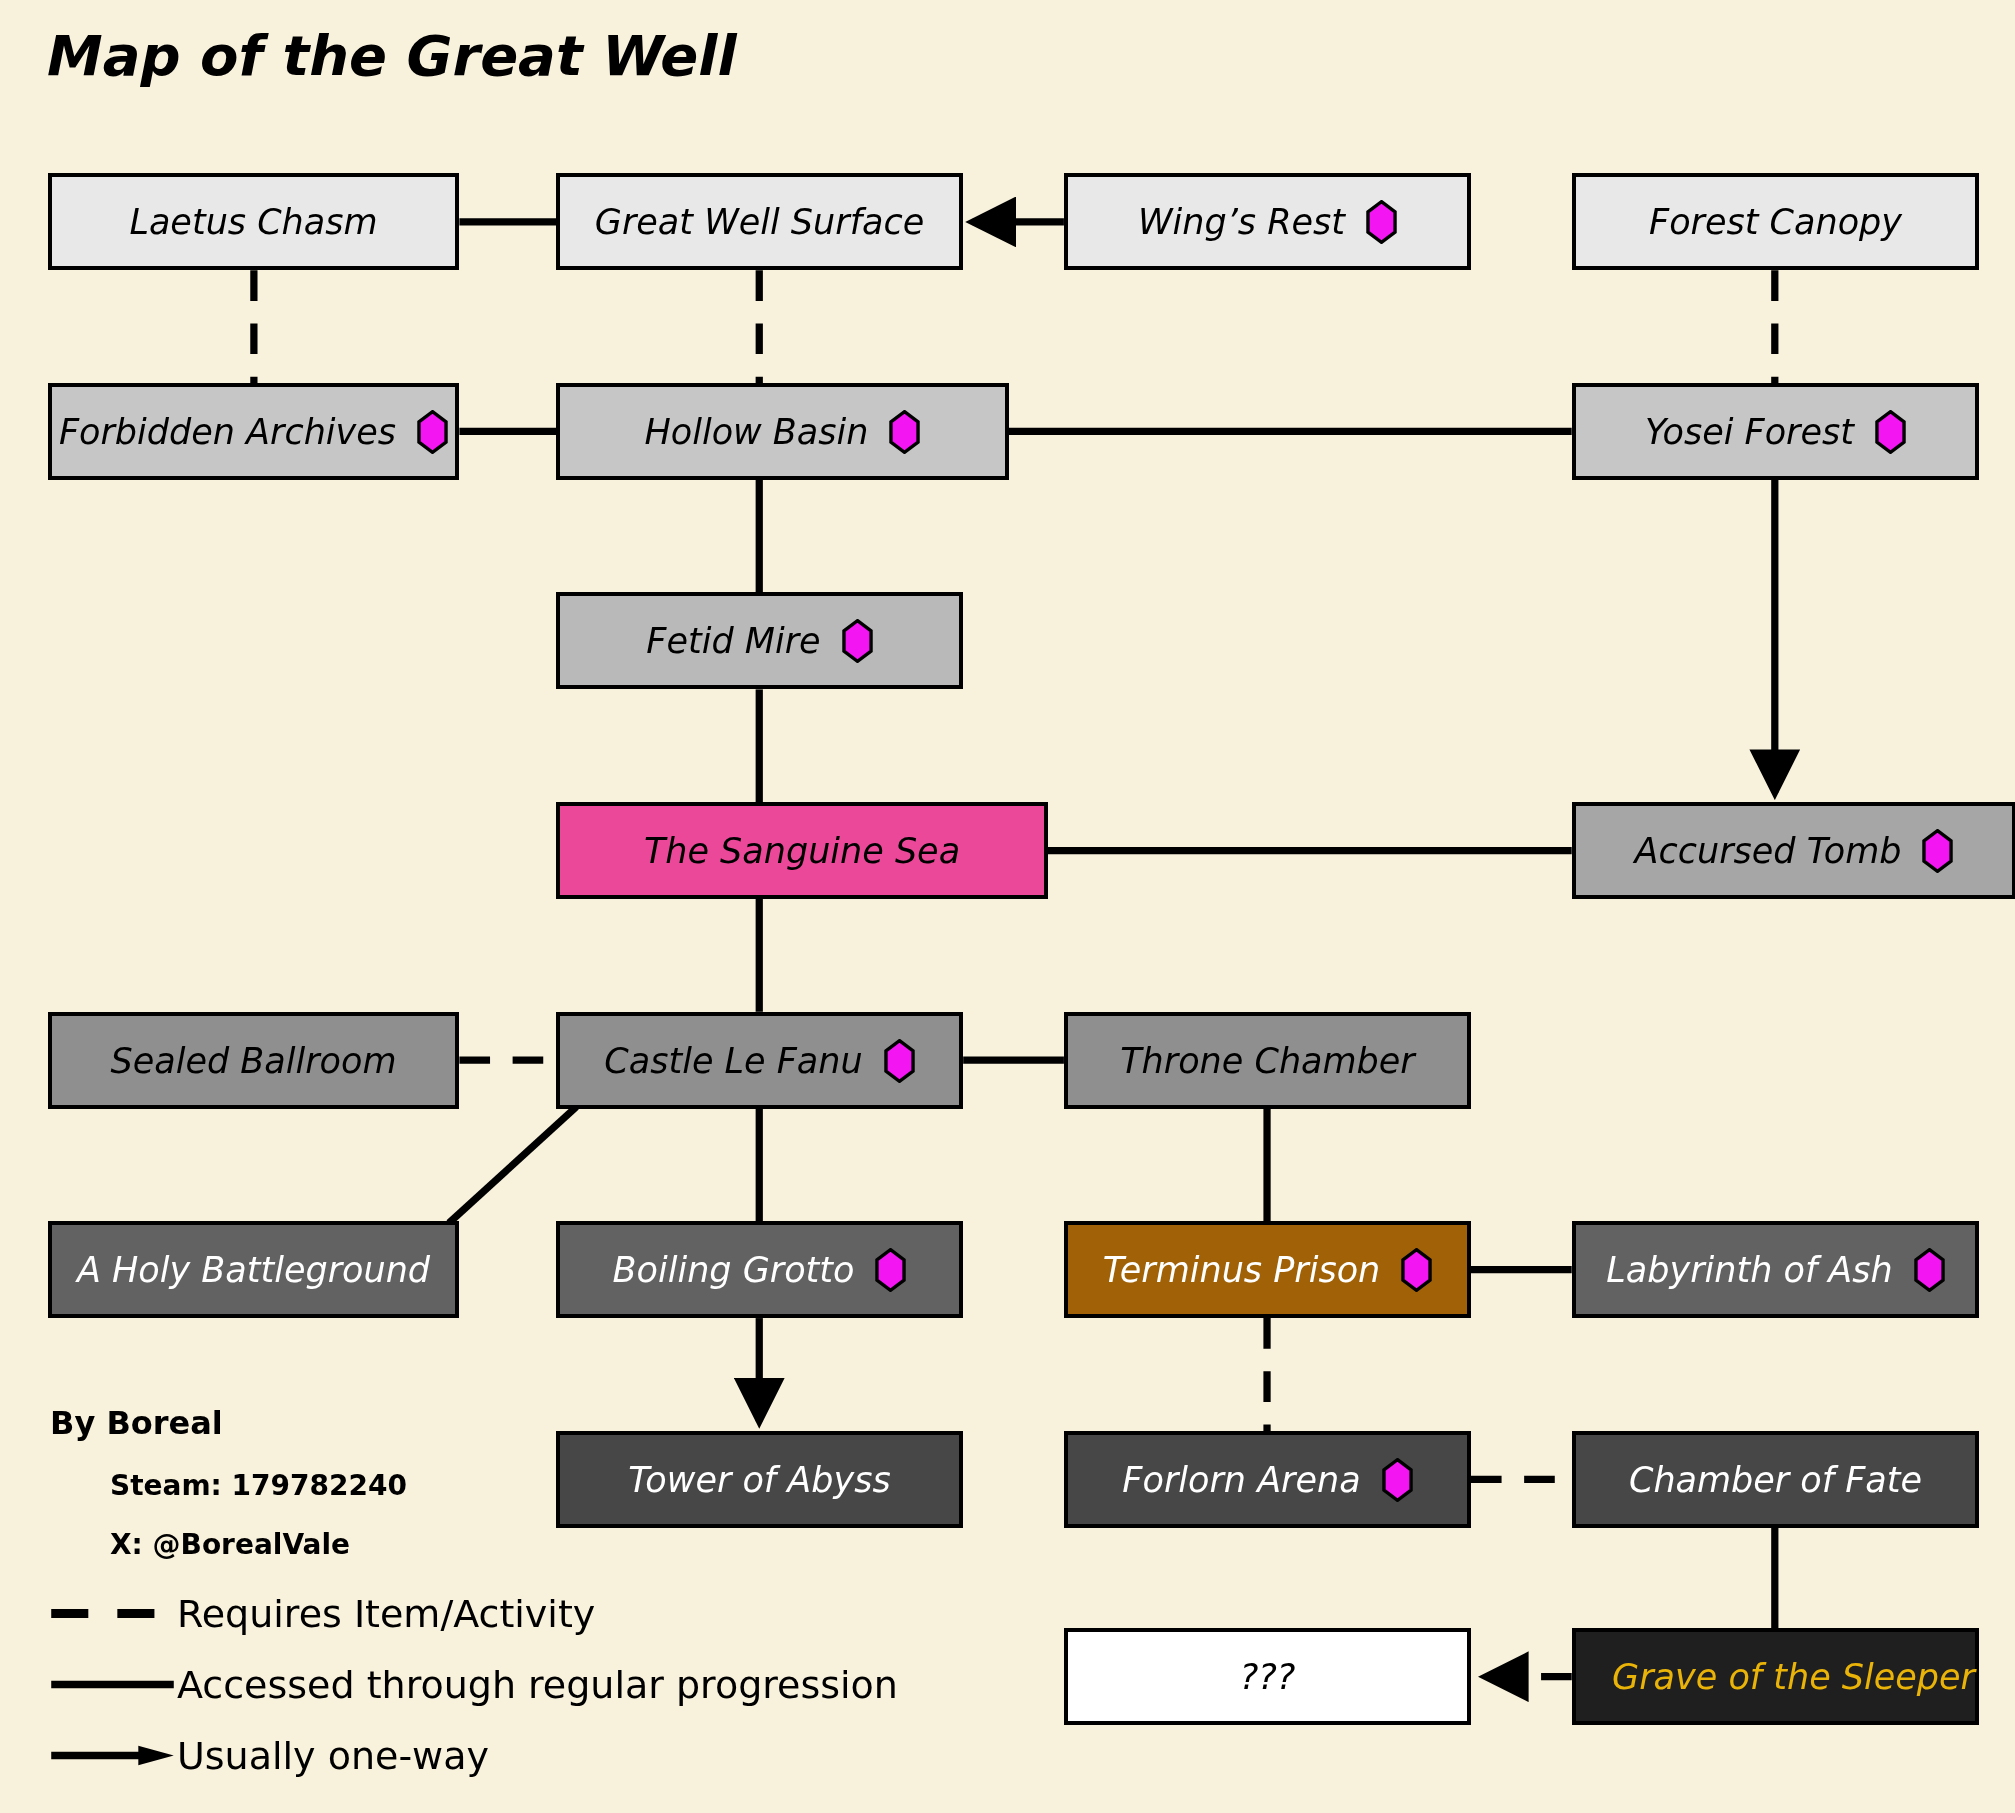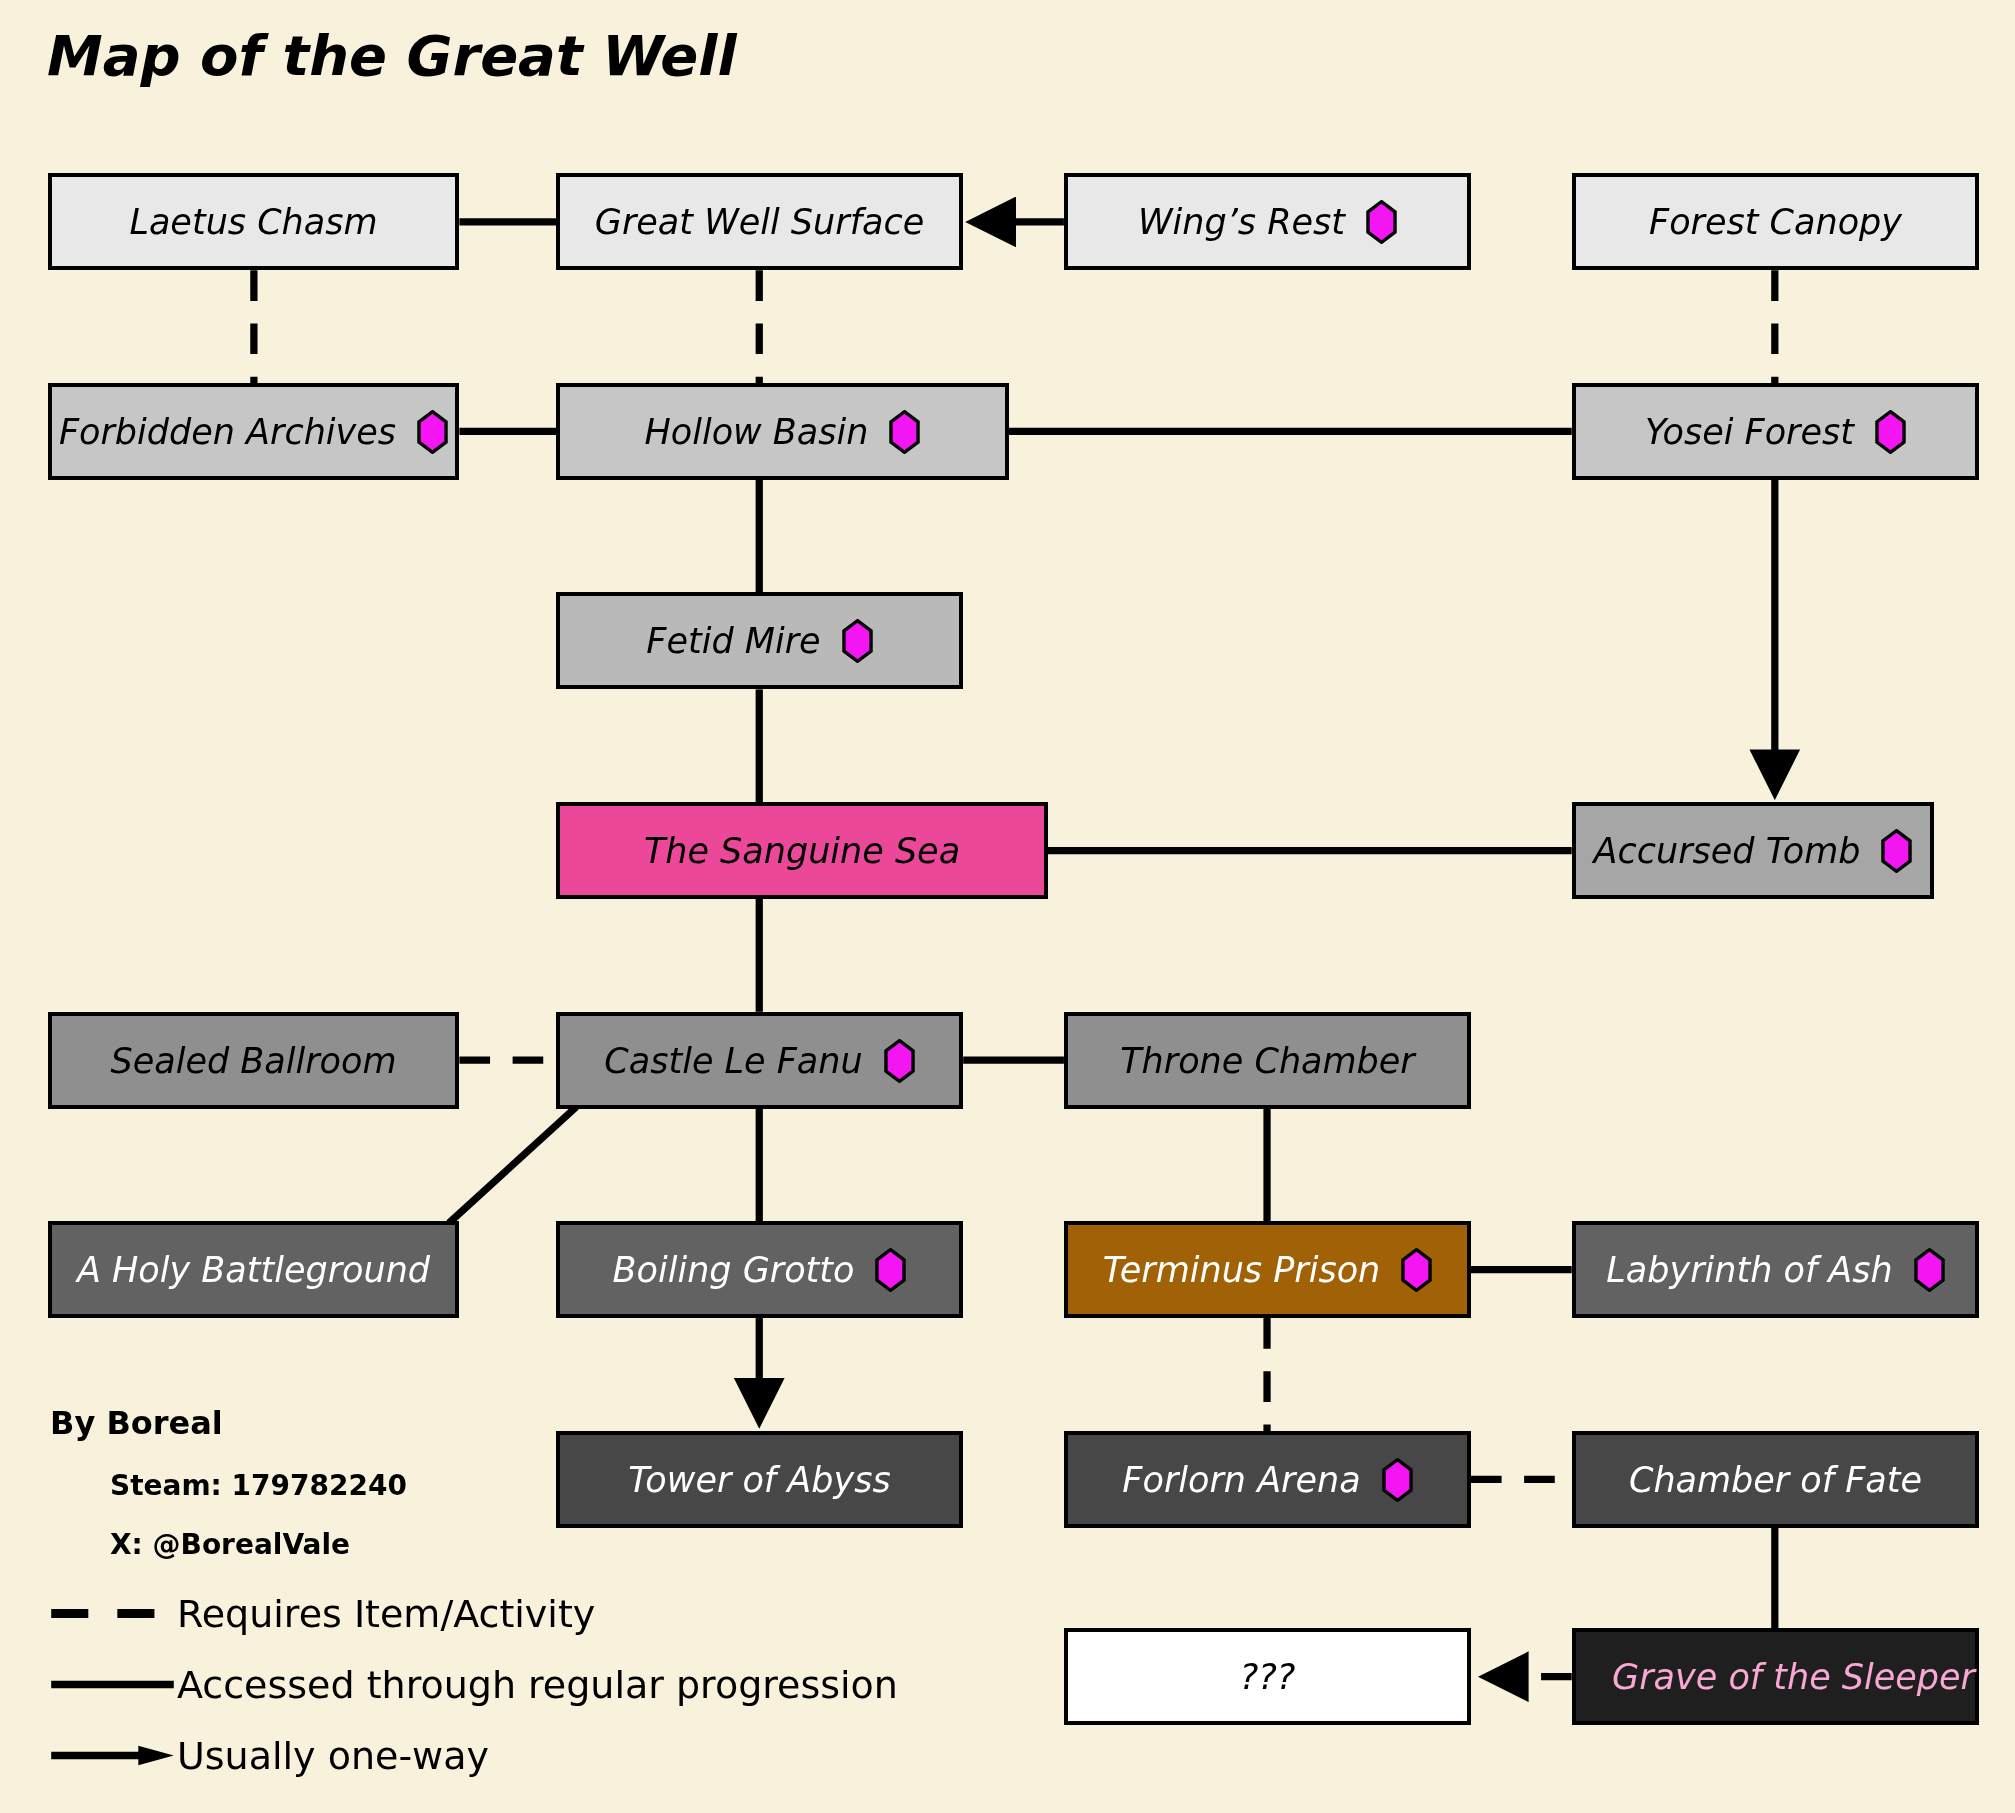--- a/index.html
+++ b/index.html
@@ -103,21 +103,21 @@
     </div>
     <div class="node" style="left: 556px; top: 592px; width: 407px; height: 97px; background: rgb(185, 185, 185); color: rgb(0, 0, 0);">
       <span class="node-label">Fetid Mire</span>
       <svg viewBox="0 0 36 52" class="gem">
         <polygon points="18,2 34,14 34,38 18,50 2,38 2,14" fill="#f316f3" stroke="#000" stroke-width="4"></polygon>
       </svg>
     </div>
     <div class="node" style="left: 556px; top: 802px; width: 492px; height: 97px; background: #ec4899; color: rgb(0, 0, 0);">
       <span class="node-label">The Sanguine Sea</span>
     </div>
-    <div class="node" style="left: 1572px; top: 802px; width: 362px; height: 97px; background: rgb(166, 166, 166); color: rgb(0, 0, 0);">
+    <div class="node" style="left: 1572px; top: 802px; width: 444px; height: 97px; background: rgb(166, 166, 166); color: rgb(0, 0, 0);">
       <span class="node-label">Accursed Tomb</span>
       <svg viewBox="0 0 36 52" class="gem">
         <polygon points="18,2 34,14 34,38 18,50 2,38 2,14" fill="#f316f3" stroke="#000" stroke-width="4"></polygon>
       </svg>
     </div>
     <div class="node" style="left: 48px; top: 1012px; width: 411px; height: 97px; background: rgb(143, 143, 143); color: rgb(0, 0, 0);">
       <span class="node-label">Sealed Ballroom</span>
     </div>
     <div class="node" style="left: 556px; top: 1012px; width: 407px; height: 97px; background: rgb(143, 143, 143); color: rgb(0, 0, 0);">
       <span class="node-label">Castle Le Fanu</span>
@@ -157,21 +157,21 @@
       <svg viewBox="0 0 36 52" class="gem">
         <polygon points="18,2 34,14 34,38 18,50 2,38 2,14" fill="#f316f3" stroke="#000" stroke-width="4"></polygon>
       </svg>
     </div>
     <div class="node" style="left: 1572px; top: 1431px; width: 407px; height: 97px; background: rgb(71, 71, 71); color: rgb(255, 255, 255);">
       <span class="node-label">Chamber of Fate</span>
     </div>
     <div class="node" style="left: 1064px; top: 1628px; width: 407px; height: 97px; background: rgb(255, 255, 255); color: rgb(0, 0, 0);">
       <span class="node-label">???</span>
     </div>
-    <div class="node" style="left: 1572px; top: 1628px; width: 407px; height: 97px; background: rgb(31, 31, 31); color: #f9a8d4; padding-left: 36px;">
+    <div class="node" style="left: 1572px; top: 1628px; width: 407px; height: 97px; background: rgb(31, 31, 31); color: #eab308; padding-left: 36px;">
       <span class="node-label">Grave of the Sleeper</span>
     </div>
   </div>
 
 <div id="credits">
   <div>By Boreal</div>
   <div class="indent">Steam: 179782240</div>
   <div class="indent">X: @BorealVale</div>
 </div>
 

